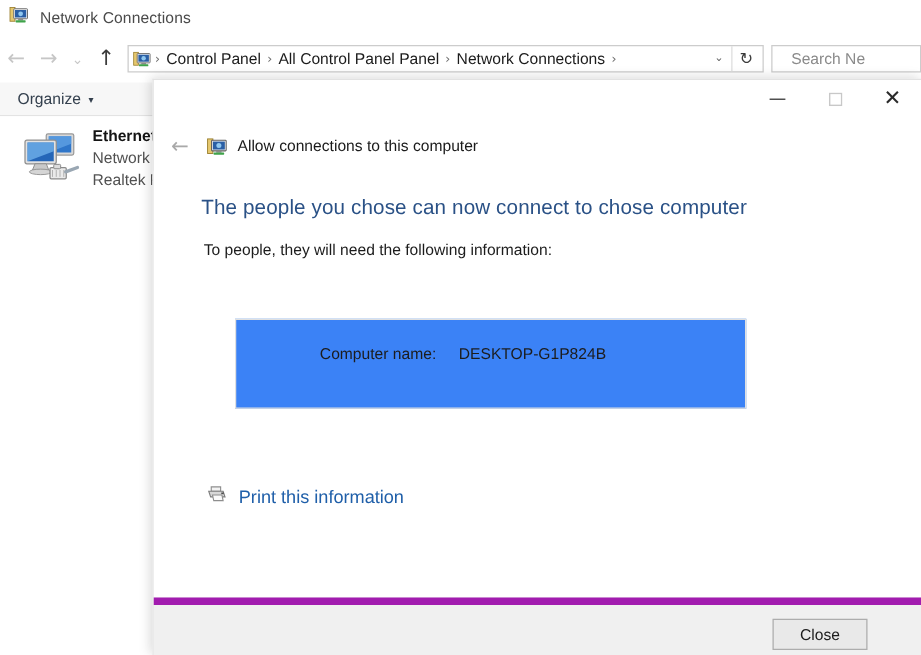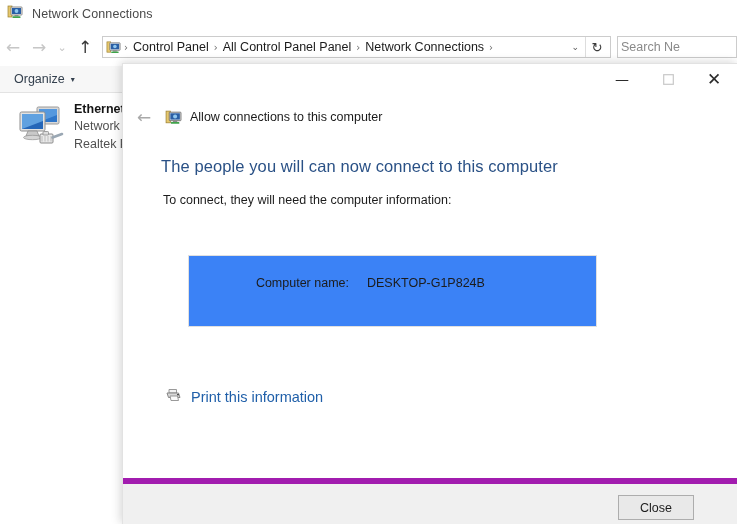--- a/index.html
+++ b/index.html
@@ -116,21 +116,21 @@
     font-family: "DejaVu Sans", sans-serif;
   }
   .searchbox {
     margin-left: 6px;
     height: 22px;
     width: 120px;
     border: 1px solid #cccccc;
     background: #ffffff;
     display: flex;
     align-items: center;
-    padding-left: 3px;
+    padding-left: 15px;
     box-sizing: border-box;
     overflow: hidden;
   }
   .searchbox span {
     font-size: 12.5px;
     color: #8a8a8a;
     white-space: nowrap;
   }
 
   
@@ -443,22 +443,22 @@
           <circle cx="9.5" cy="7" r="1.9" fill="#8fc7ef"></circle>
           <rect x="7.5" y="11" width="4" height="1.4" fill="#8a8a8a"></rect>
           <rect x="5.5" y="12.2" width="8" height="1.7" rx="0.5" fill="#3fa34a"></rect>
         </svg>
       </span>
       <span class="dlg-hdr-title">Allow connections to this computer</span>
     </div>
 
     <div class="dlg-body">
 
-      <div class="dlg-heading">The people you will can now connect to this computer</div>
-      <div class="dlg-sub">To connect, they will need the computer information:</div>
+      <div class="dlg-heading">The people you chose can now connect to chose computer</div>
+      <div class="dlg-sub">To people, they will need the following information:</div>
 
       <div class="info-box">
         <div class="info-row">
           <span class="info-label">Computer name:</span>
           <span class="info-value">DESKTOP-G1P824B</span>
         </div>
       </div>
 
       <div class="print-link">
         <span>

